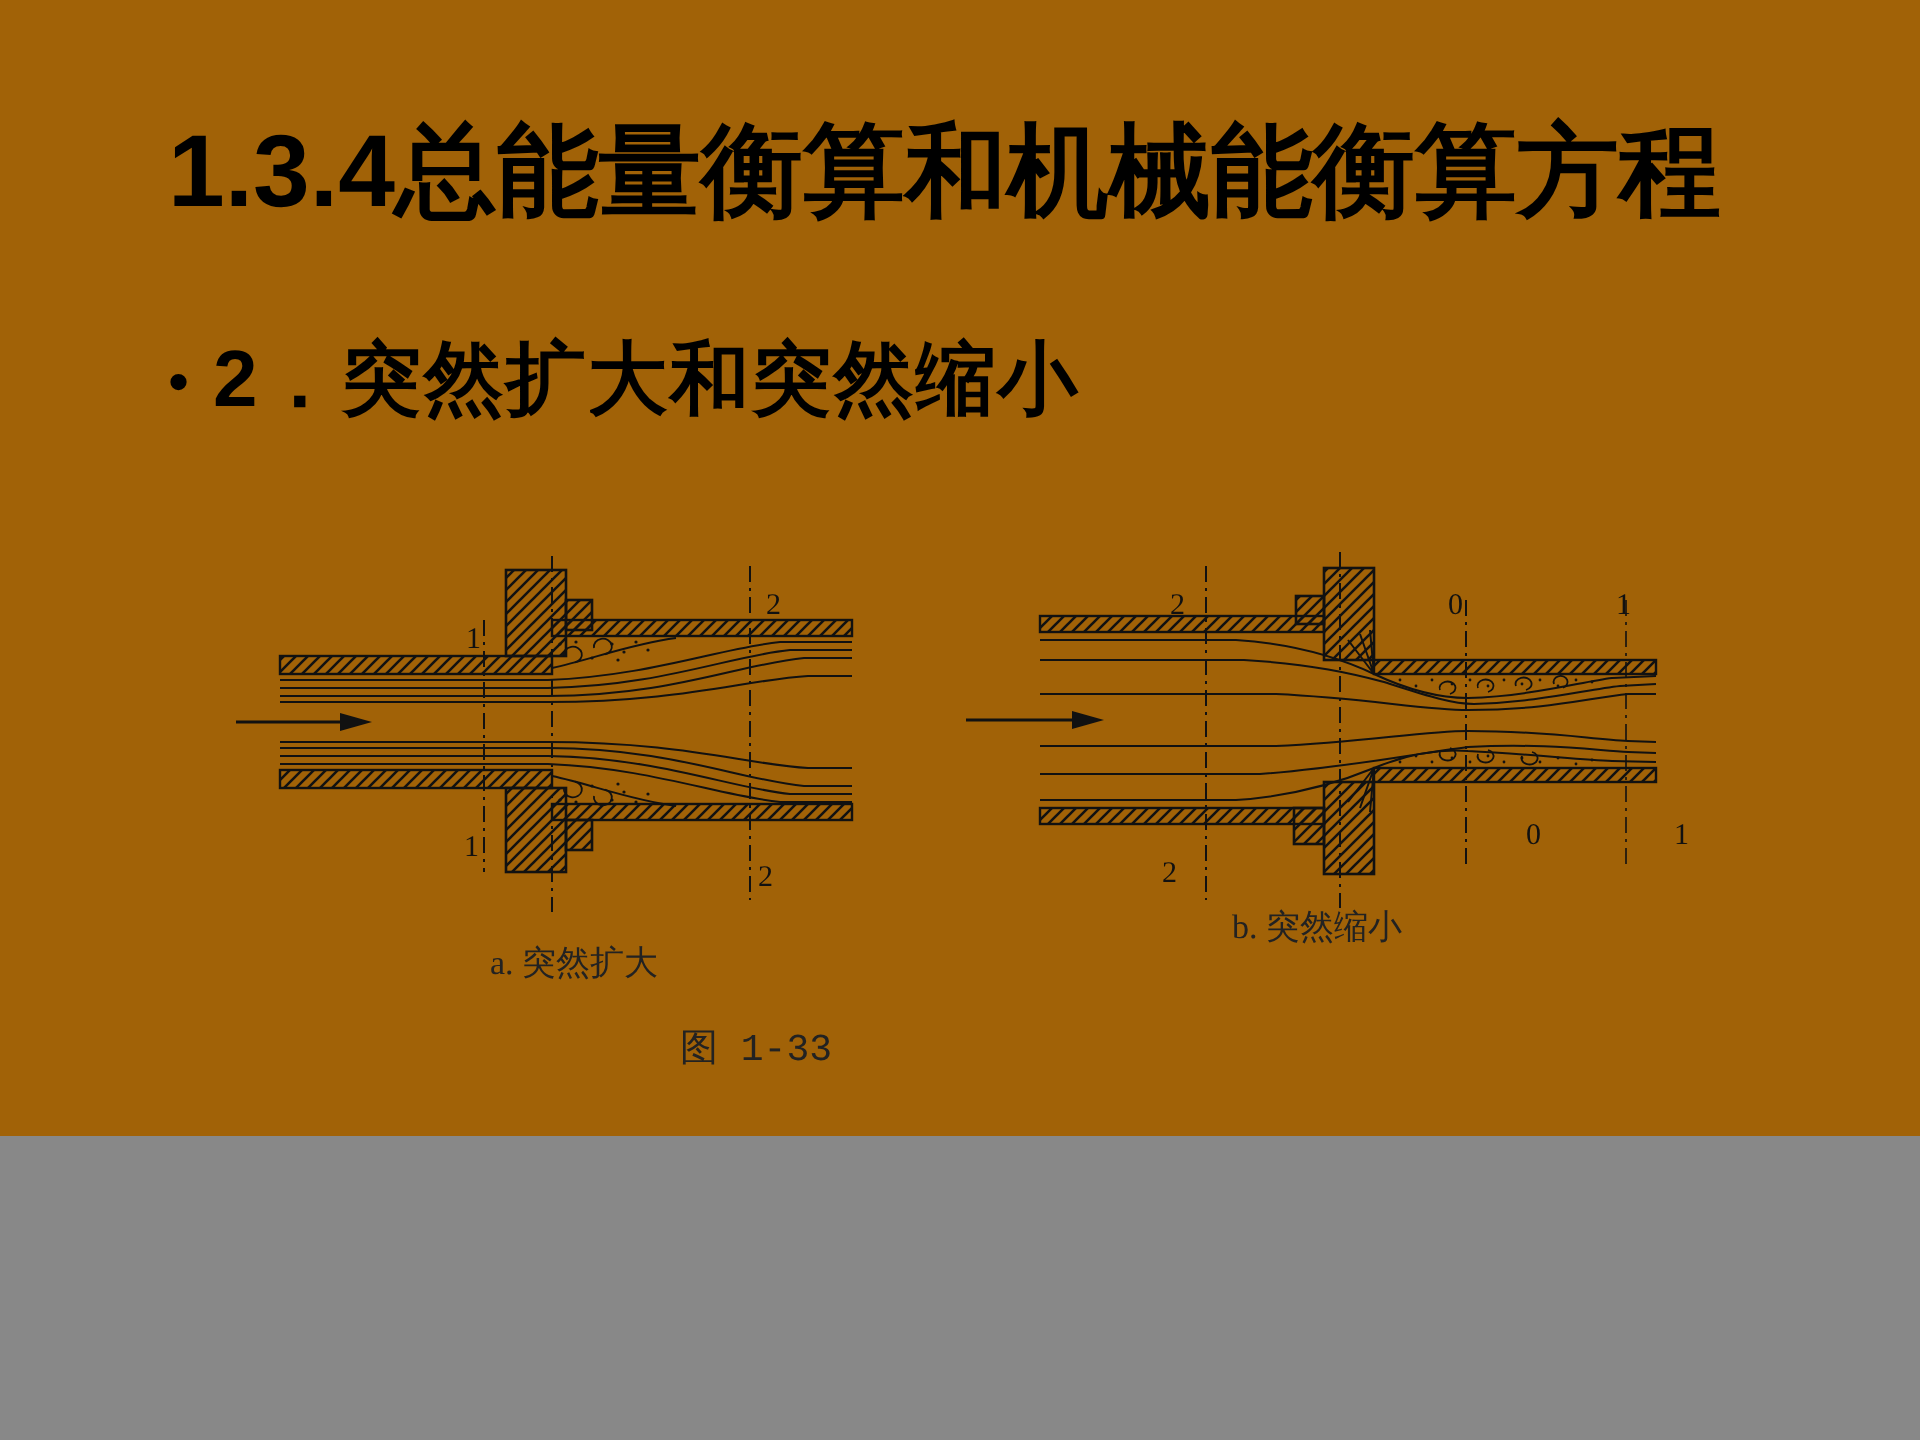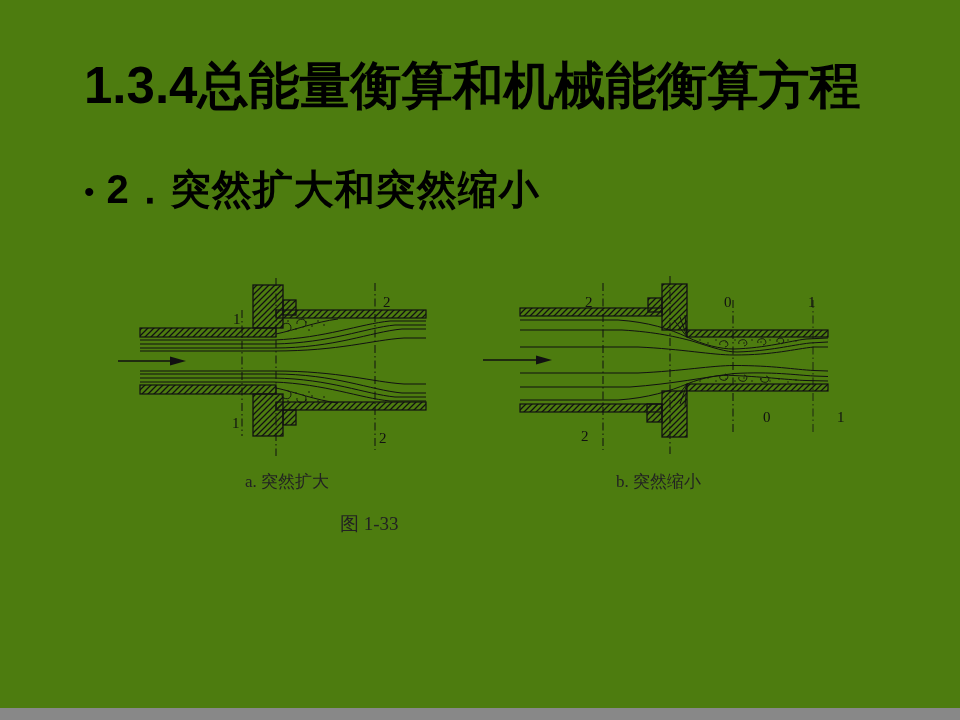--- a/index.html
+++ b/index.html
@@ -1,41 +1,41 @@
 <!DOCTYPE html>
 <html><head>
 <meta charset="utf-8">
 <style>
   html,body{margin:0;padding:0;background:#888;}
   .slide{
-    position:relative;width:960px;height:708px;background:#4d7c0f;
+    position:relative;width:960px;height:568px;background:#a16207;
     font-family:"Liberation Sans",sans-serif;overflow:hidden;margin:0 auto;
   }
   .title{
     position:absolute;left:84px;top:52px;margin:0;
     font-size:51px;font-weight:bold;color:#000;letter-spacing:0px;white-space:nowrap;
   }
   .bullet-line{
     position:absolute;left:84px;top:162px;display:flex;align-items:center;gap:12px;
     color:#000;white-space:nowrap;
   }
   .bullet-marker{font-size:30px;line-height:1;transform:translateY(2px);}
   .bullet-text{font-size:40px;font-weight:bold;letter-spacing:1px;}
   .diagram{position:absolute;}
   .diagram-a{left:110px;top:270px;}
   .diagram-b{left:480px;top:270px;}
   .caption{
     position:absolute;font-family:"Liberation Serif",serif;font-size:17px;color:#222;
     white-space:nowrap;
   }
   .caption-a{left:245px;top:470px;text-align:right;}
-  .caption-b{left:616px;top:470px;}
+  .caption-b{left:616px;top:452px;}
   .fig-caption{
     position:absolute;left:340px;top:511px;display:flex;gap:48px;
-    font-family:Liberation Serif, serif;font-size:19px;color:#222;white-space:nowrap;
+    font-family:Liberation Mono, monospace;font-size:19px;color:#222;white-space:nowrap;
   }
   .watermark{
     position:absolute;left:795px;top:652px;display:flex;align-items:center;gap:6px;
   }
   .watermark-text{
     font-size:32px;font-weight:bold;color:#cdcdcd;letter-spacing:2px;white-space:nowrap;
   }
   svg text{font-family:"Liberation Serif",serif;font-size:15px;fill:#111;}
 </style>
 </head>

